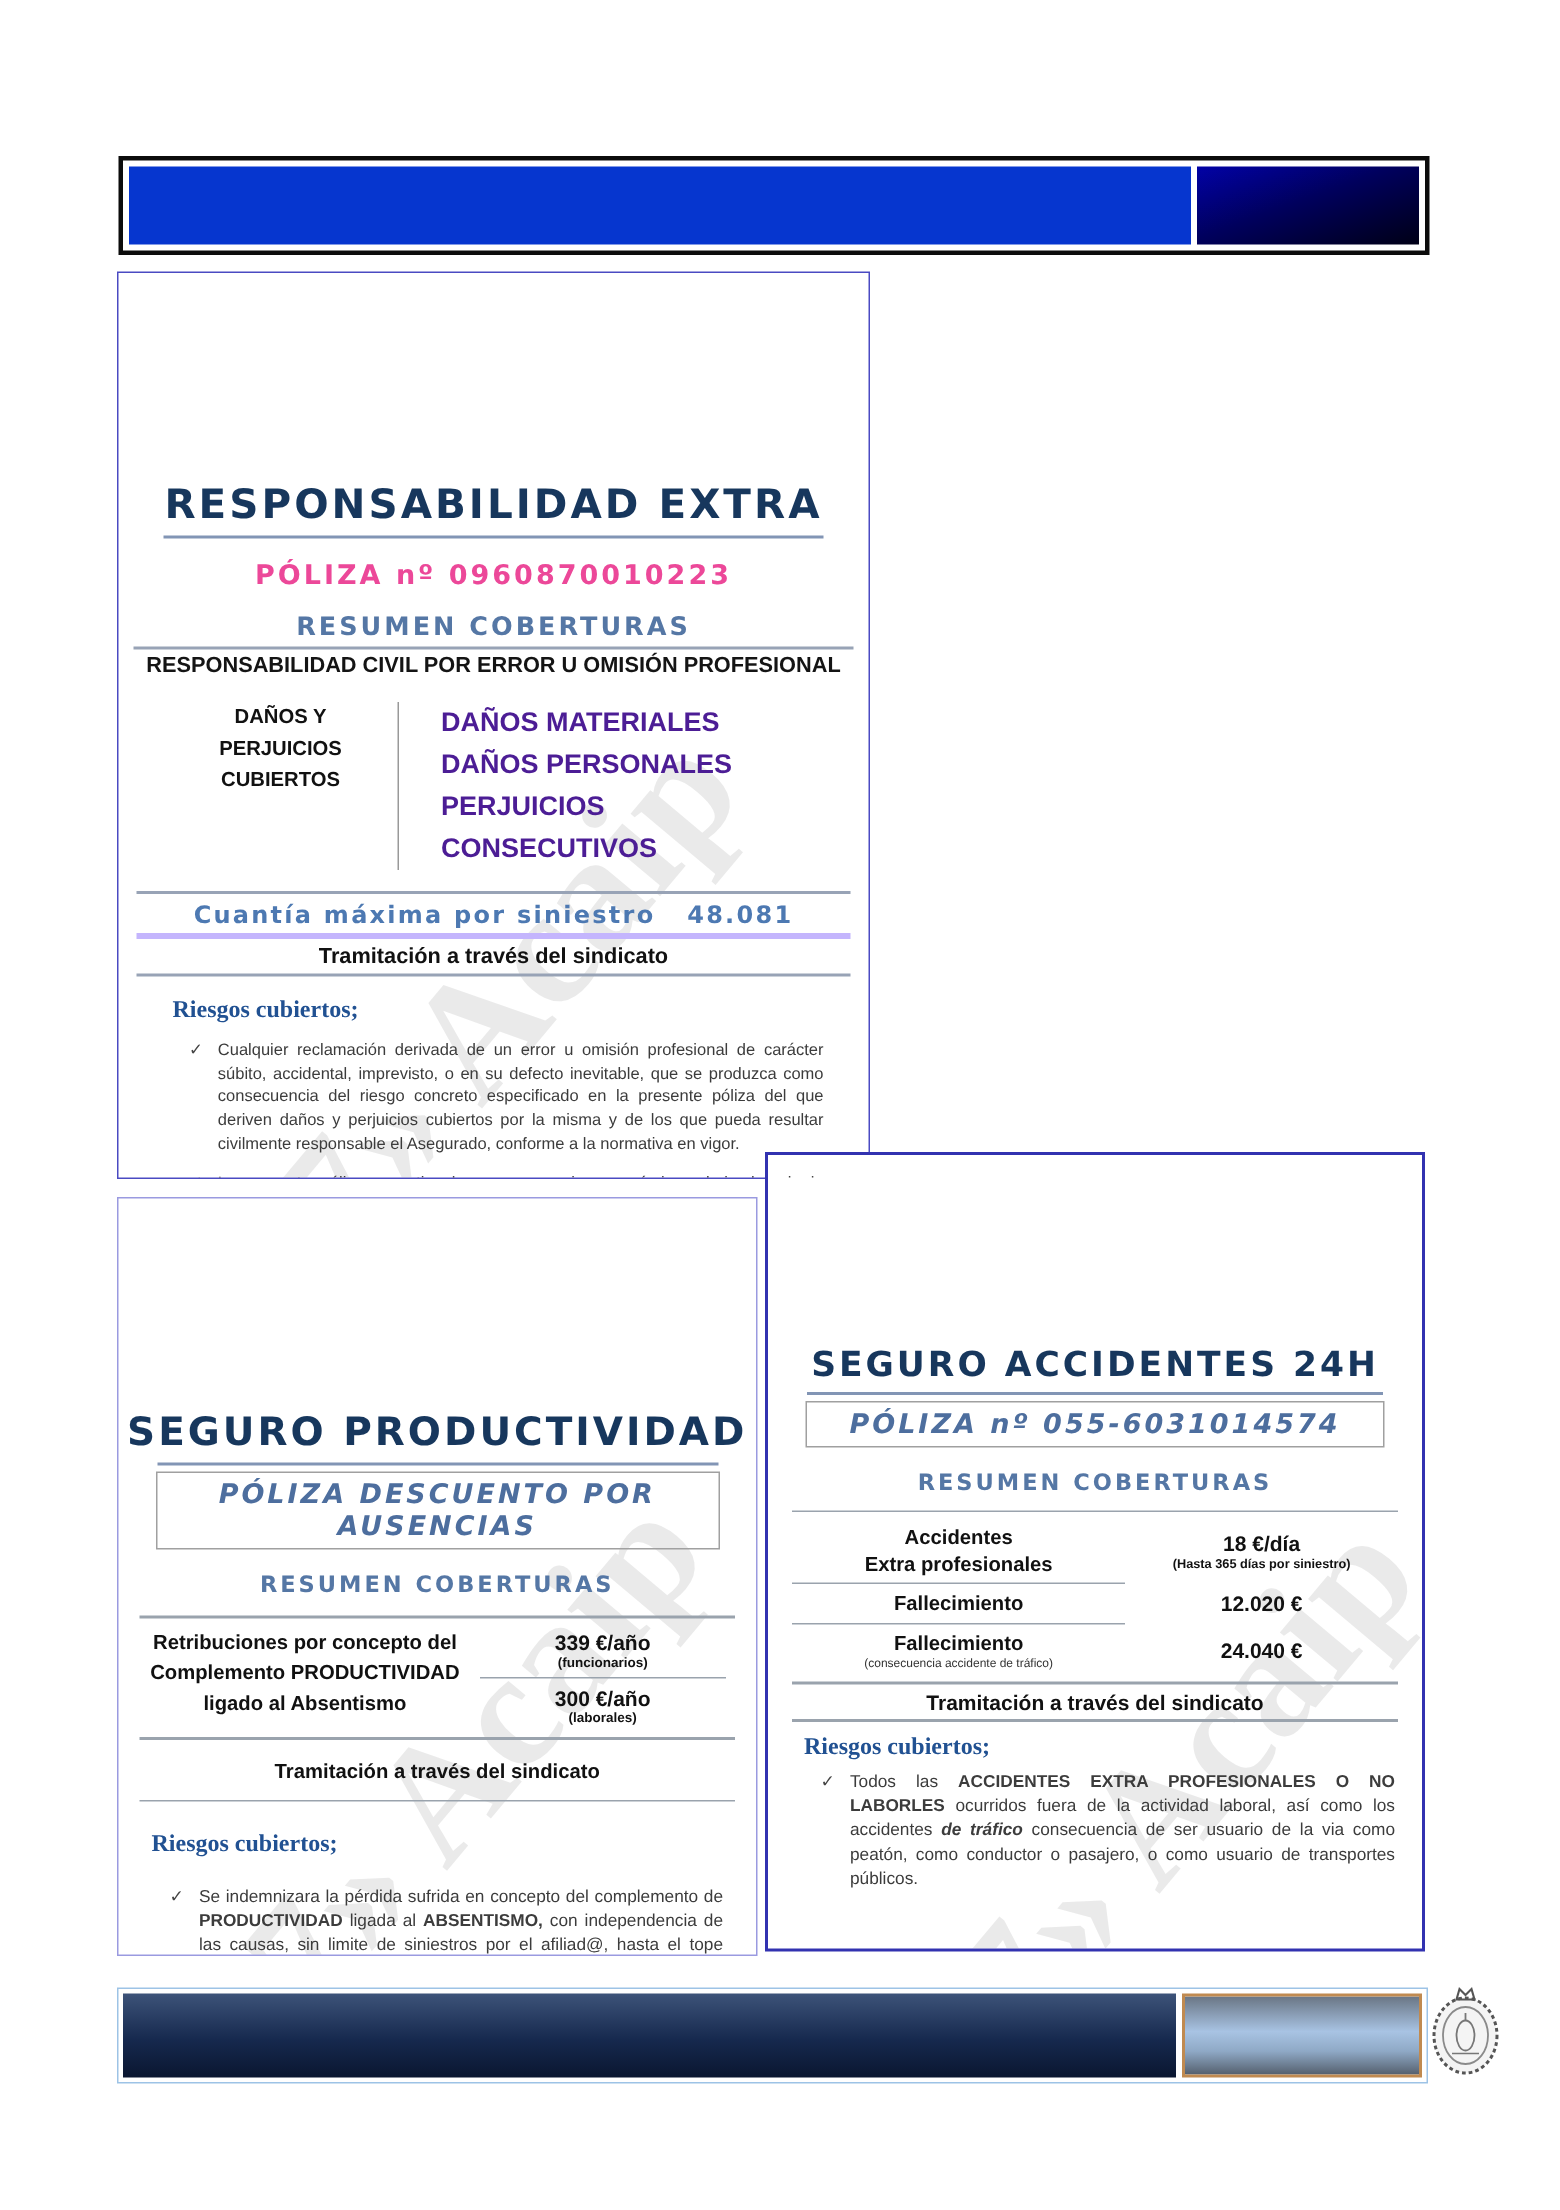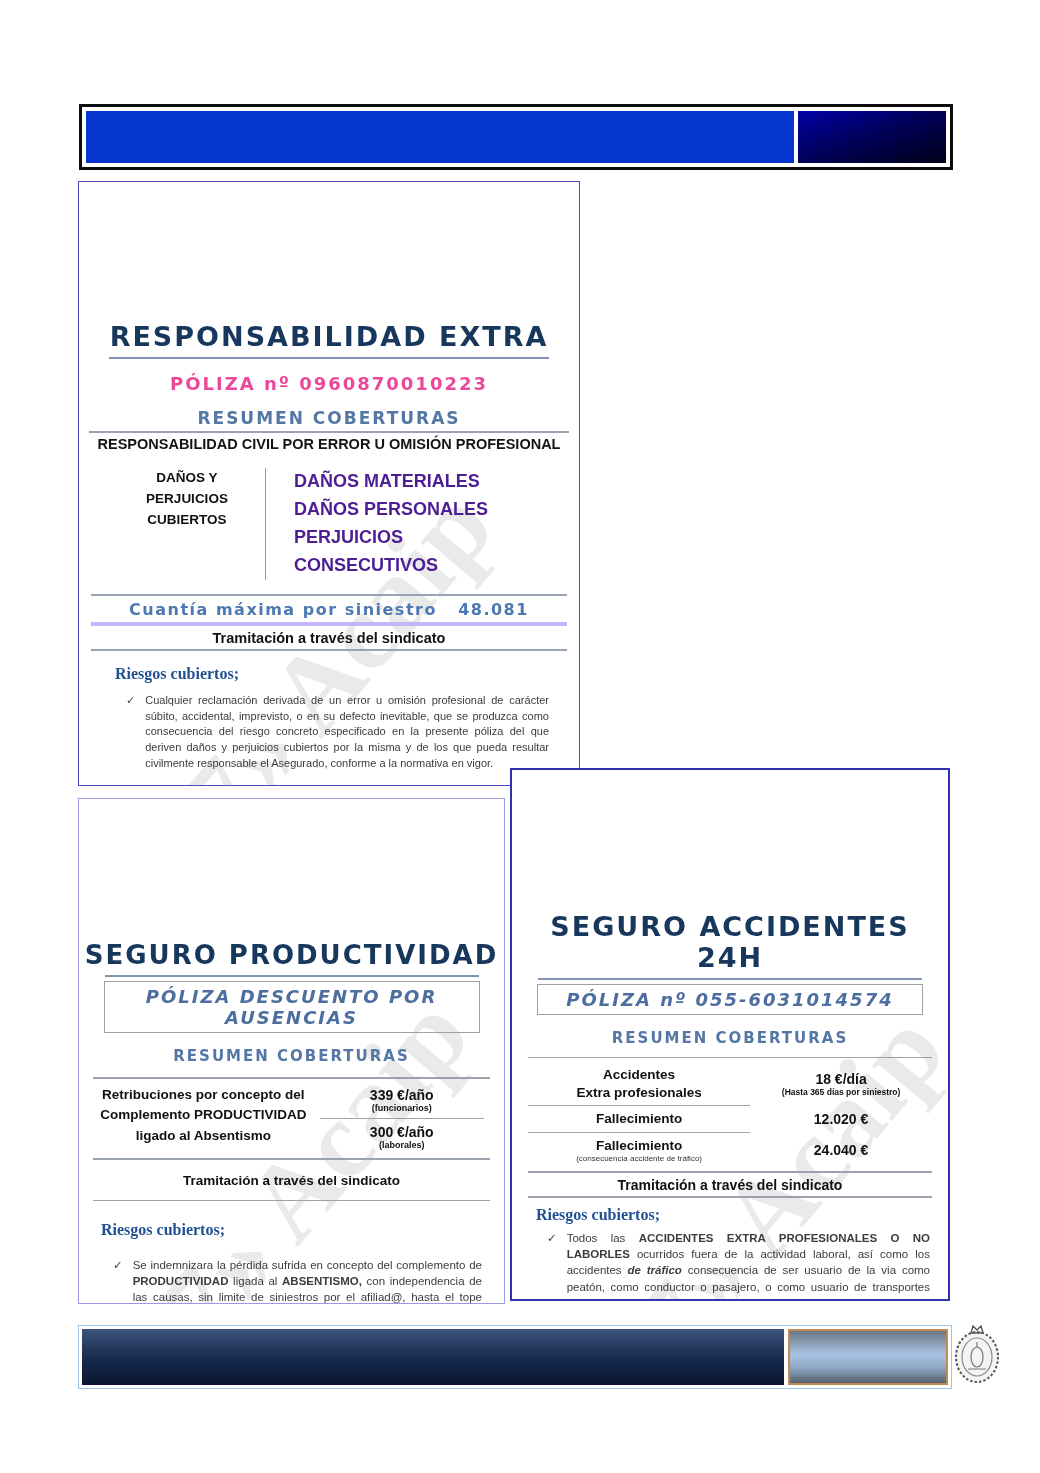--- a/index.html
+++ b/index.html
@@ -27,21 +27,21 @@
     transform:rotate(-50deg);pointer-events:none;z-index:0;
   }
   .panel > *{position:relative;z-index:1;}
 
   .p-title{
     text-align:center;font-family:"DejaVu Sans",sans-serif;font-weight:bold;
     color:#17375d;letter-spacing:2px;
   }
   #panel-rc .p-title{font-size:27px;margin-top:12px;}
   #panel-prod .p-title{font-size:26px;margin-top:14px;}
-  #panel-acc .p-title{font-size:27px;margin-top:14px;}
+  #panel-acc .p-title{font-size:23px;}
   .title-rule{border:0;border-top:2px solid #8295b5;width:88%;margin:5px auto 0;}
 
   .p-policy{
     text-align:center;color:#ec4899;font-weight:bold;letter-spacing:2px;
     font-family:"DejaVu Sans",sans-serif;font-size:18px;margin-top:14px;
   }
   .policy-box{
     margin:4px auto 0;width:88%;border:1px solid #a0a0a0;text-align:center;
     color:#4d6e9e;font-weight:bold;font-style:italic;letter-spacing:2px;
     font-family:"DejaVu Sans",sans-serif;font-size:18px;padding:4px 0;

